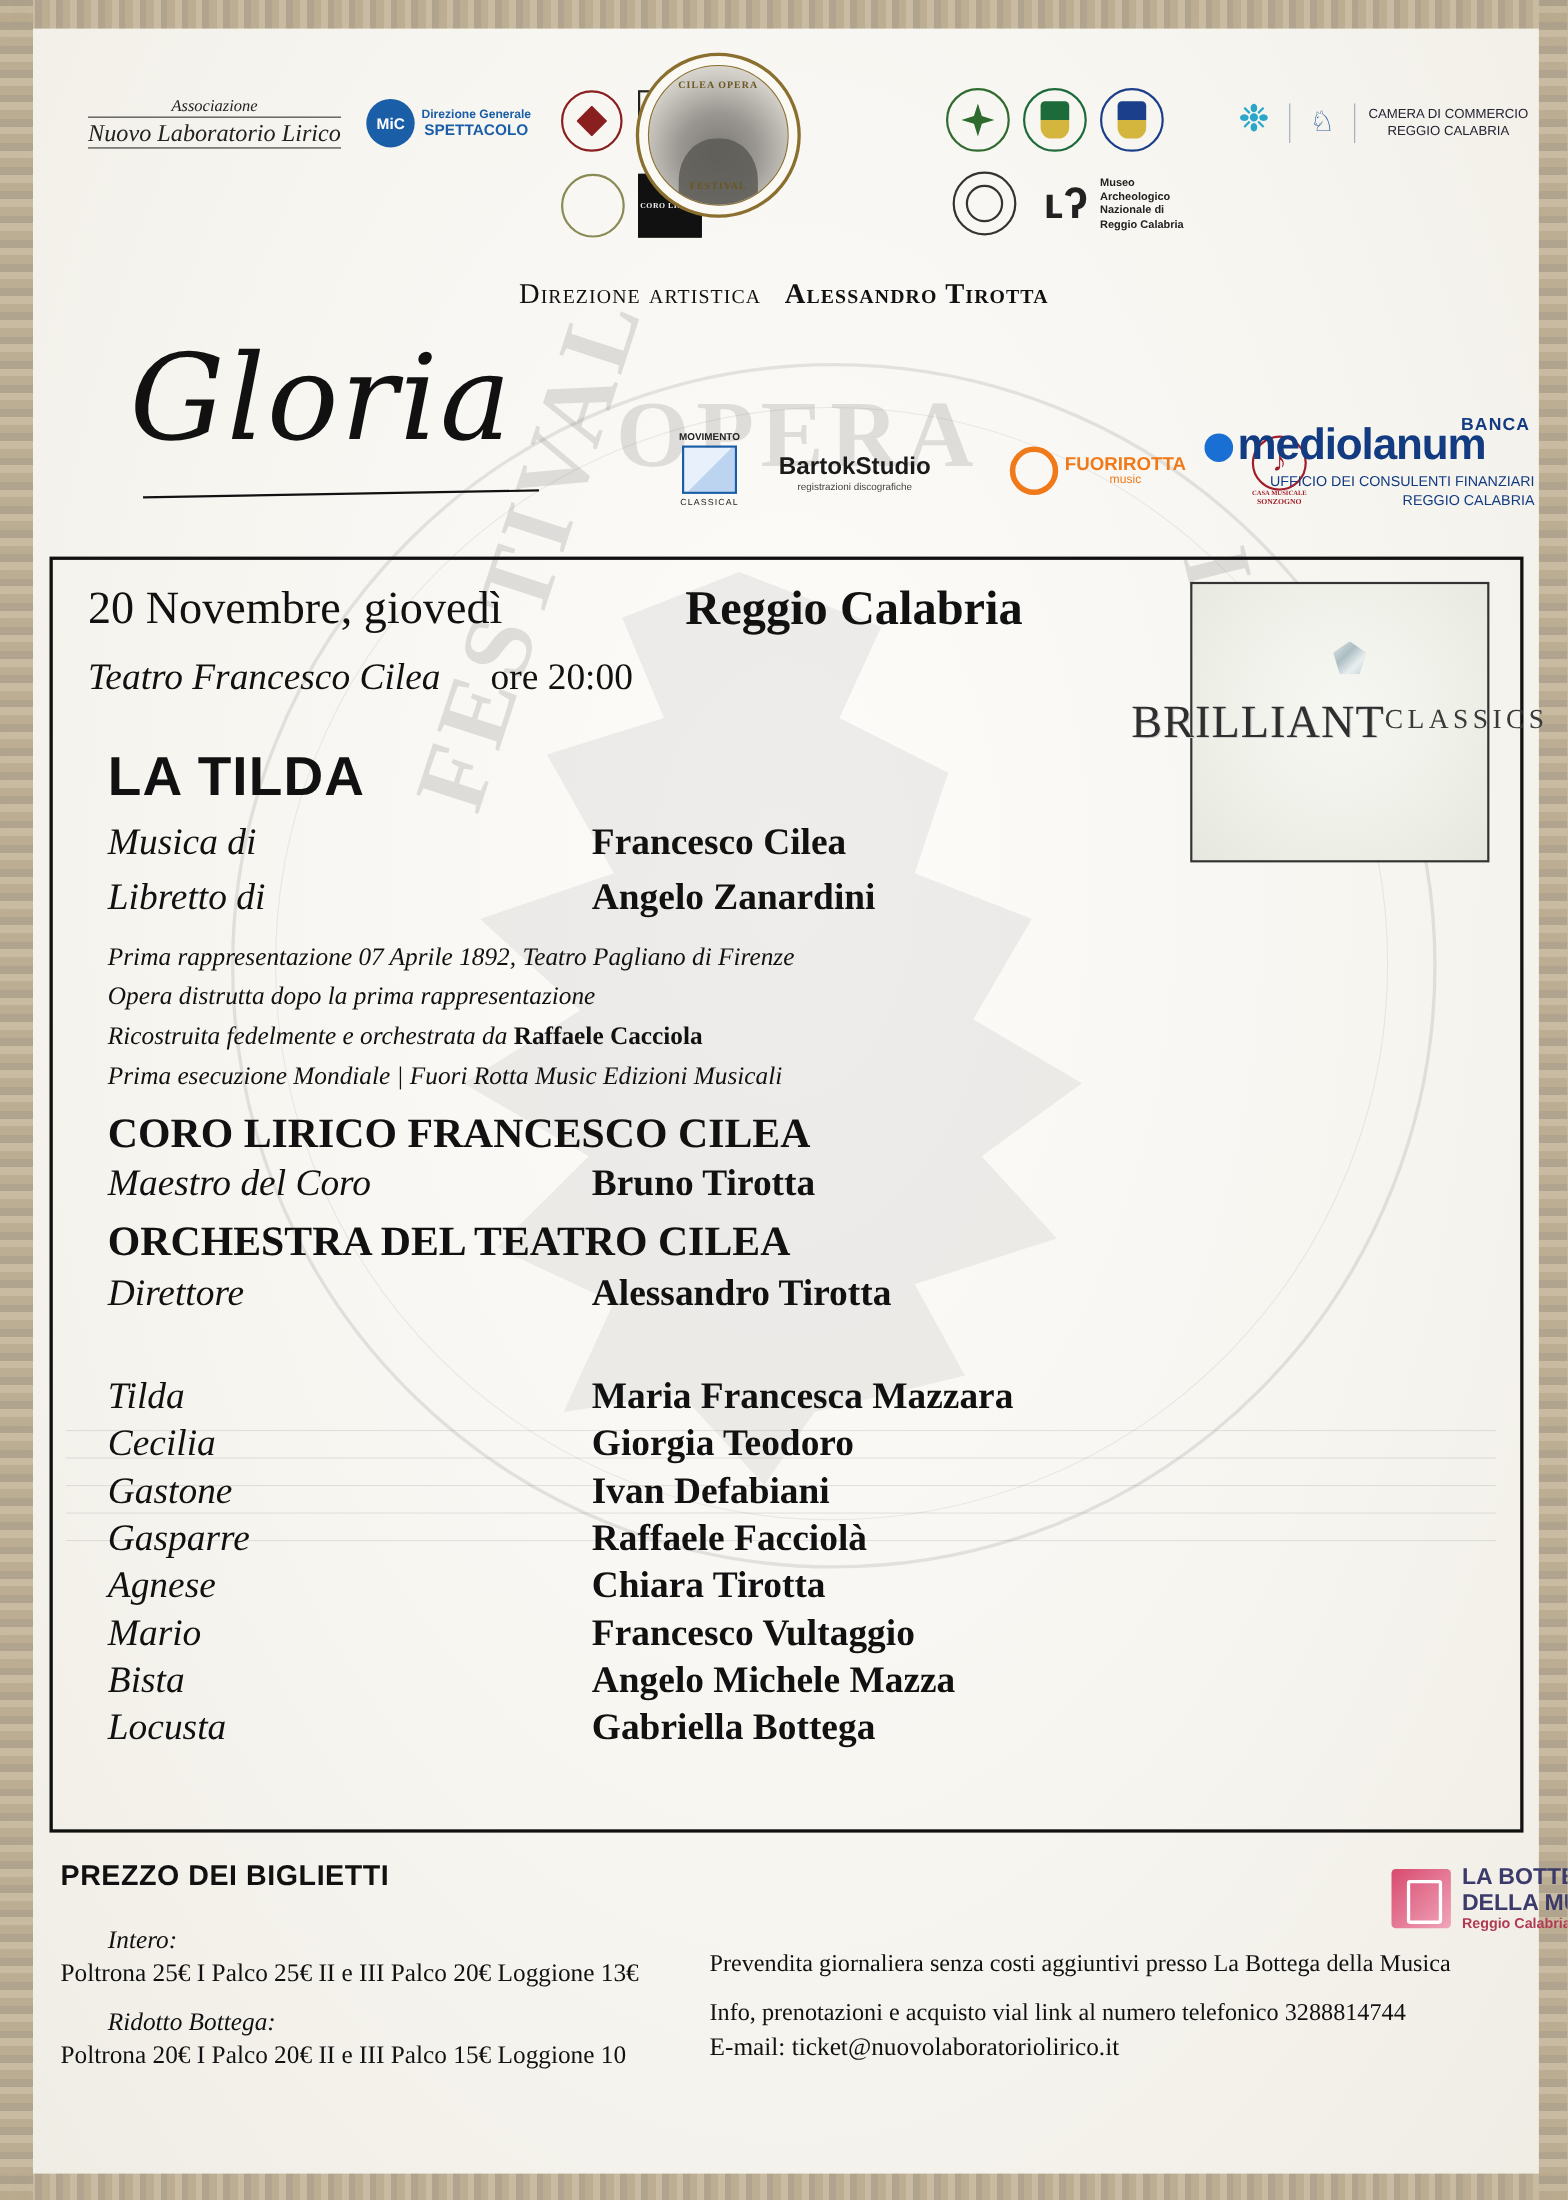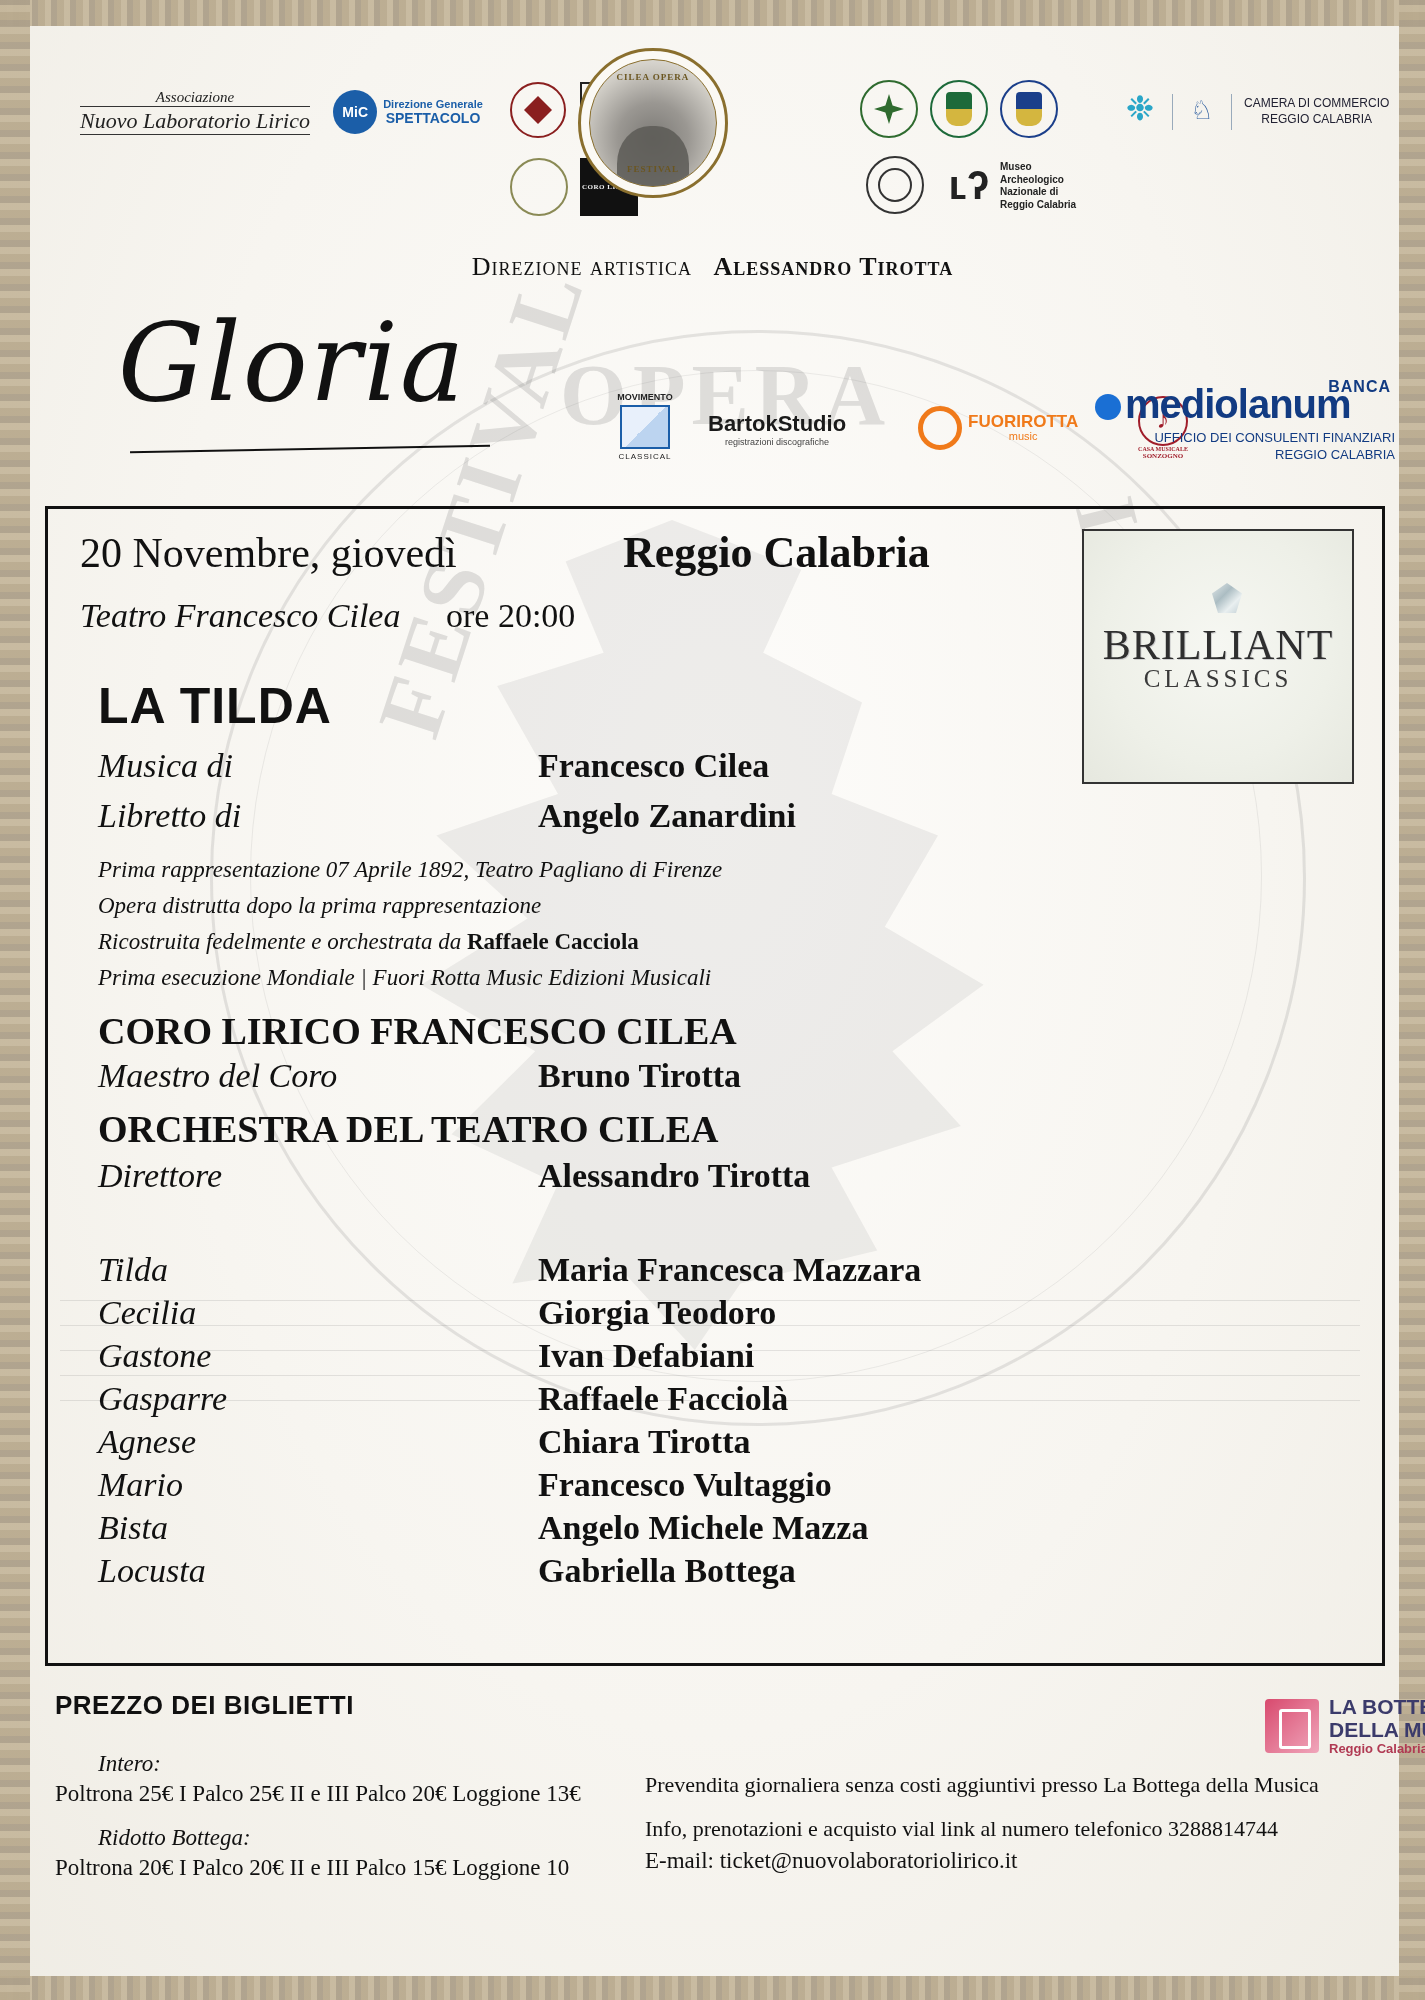--- a/index.html
+++ b/index.html
@@ -246,21 +246,21 @@
     font-size: 34px;
     color: #111;
   }
   #brilliant {
     position: absolute;
     right: 28px; top: 20px;
     width: 272px; height: 255px;
     border: 2px solid #333;
     background: radial-gradient(ellipse at 50% 45%, #f6f7f2 0%, #eef0e8 60%, #e6e8df 100%);
     box-sizing: border-box;
-    display: flex; flex-direction: column;
+    display: flex; flex-direction: row;
     align-items: center; justify-content: center;
   }
   #brilliant .b1 {
     font-family: "Liberation Serif", serif;
     font-size: 42px;
     letter-spacing: 1px;
     color: #2f2f2f;
     text-shadow: 1px 1px 0 #cfcfcf;
   }
   #brilliant .b2 {

